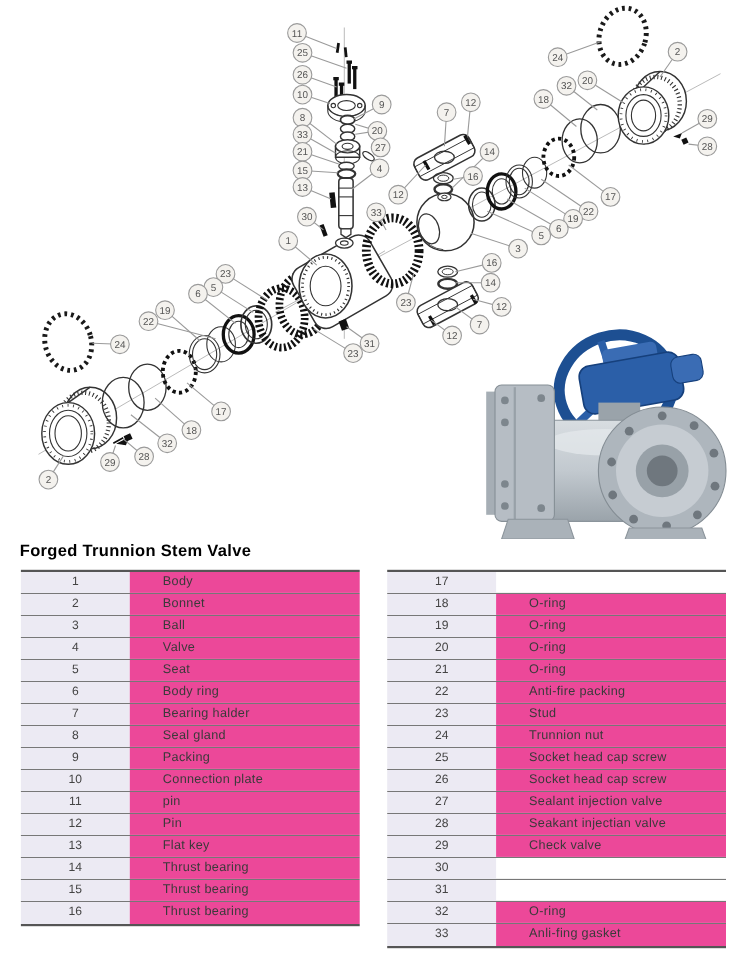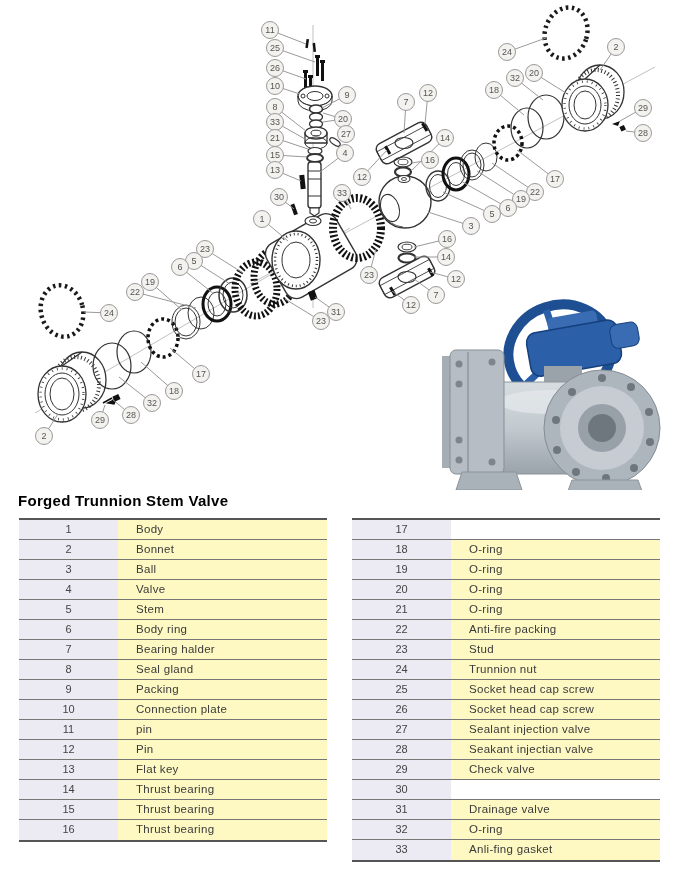--- a/index.html
+++ b/index.html
@@ -5,21 +5,21 @@
   html,body{margin:0;padding:0;background:#fff;}
   body{width:680px;height:878px;position:relative;font-family:"Liberation Sans",sans-serif;overflow:hidden;}
   .diagram{position:absolute;top:0;left:0;width:680px;height:490px;}
   .title{position:absolute;top:492px;left:18px;font-size:15px;font-weight:700;color:#000;letter-spacing:.3px;}
   .ptable{position:absolute;width:308px;border-top:2px solid #555;border-bottom:2px solid #555;}
   #table-left{top:518px;left:19px;}
   #table-right{top:518px;left:352px;}
   .prow{display:flex;height:20px;line-height:19px;border-bottom:1.5px solid #777;box-sizing:border-box;}
   .prow:last-child{border-bottom:none;}
   .pno{width:99px;background:#eceaf3;text-align:center;font-size:11px;color:#444;flex:none;}
-  .pname{flex:1;padding-left:18px;font-size:11.5px;color:#3a3a3a;letter-spacing:.3px;background:#fef9c3;}
+  .pname{flex:1;padding-left:30px;font-size:11.5px;color:#3a3a3a;letter-spacing:.3px;background:#ec4899;}
   svg text{font-family:"Liberation Sans",sans-serif;}
 </style>
 </head>
 <body>
 
 <svg class="diagram" viewBox="0 0 680 490">
   <defs>
     <linearGradient id="gradSteel" x1="0" y1="0" x2="0" y2="1">
       <stop offset="0" stop-color="#d8dde1"></stop>
       <stop offset="0.5" stop-color="#c2c9cf"></stop>
@@ -441,21 +441,21 @@
     <div class="prow">
       <div class="pno">3</div>
       <div class="pname">Ball</div>
     </div>
     <div class="prow">
       <div class="pno">4</div>
       <div class="pname">Valve</div>
     </div>
     <div class="prow">
       <div class="pno">5</div>
-      <div class="pname">Stem</div>
+      <div class="pname">Seat</div>
     </div>
     <div class="prow">
       <div class="pno">6</div>
       <div class="pname">Body ring</div>
     </div>
     <div class="prow">
       <div class="pno">7</div>
       <div class="pname">Bearing halder</div>
     </div>
     <div class="prow">
@@ -545,21 +545,20 @@
     </div>
     <div class="prow">
       <div class="pno">29</div>
       <div class="pname">Check valve</div>
     </div>
     <div class="prow">
       <div class="pno">30</div>
     </div>
     <div class="prow">
       <div class="pno">31</div>
-      <div class="pname">Drainage valve</div>
     </div>
     <div class="prow">
       <div class="pno">32</div>
       <div class="pname">O-ring</div>
     </div>
     <div class="prow">
       <div class="pno">33</div>
       <div class="pname">Anli-fing gasket</div>
     </div>
   </div>

